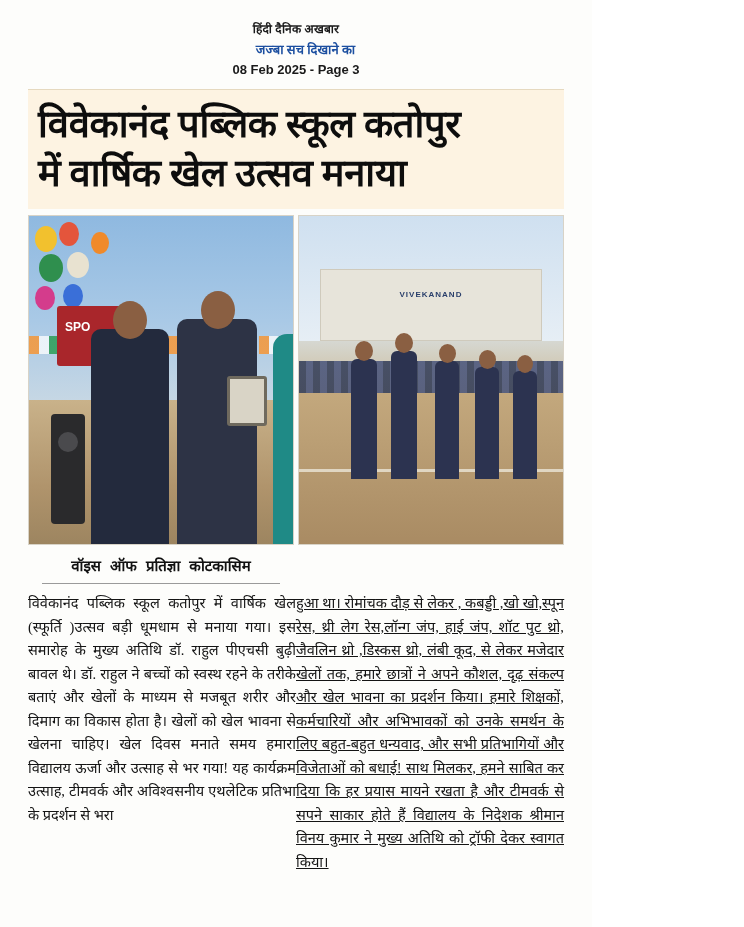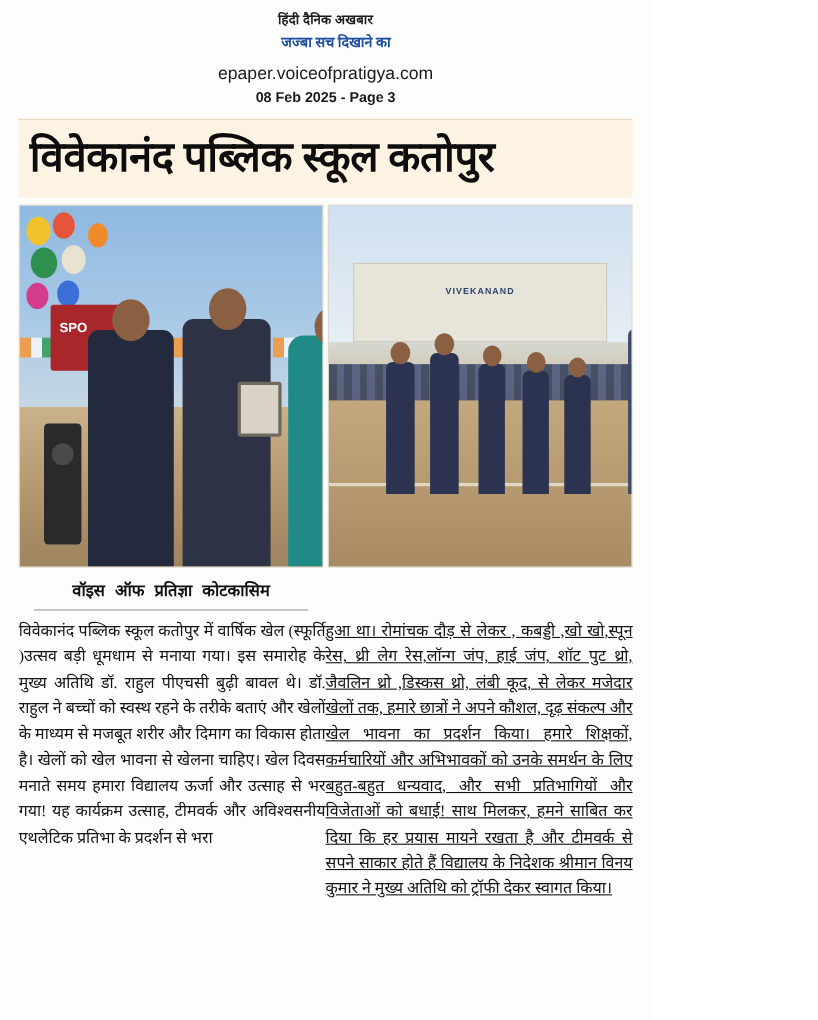--- a/index.html
+++ b/index.html
@@ -10,21 +10,21 @@
     background: #ffffff;
     font-family: "Liberation Sans", sans-serif;
     color: #111;
     overflow: hidden;
   }
   .page {
     position: relative;
     width: 592px;
     height: 927px;
     background: #fdfdfb;
-    padding: 1px;
+    padding: 12px;
   }
 
   
   .masthead {
     text-align: center;
     padding-top: 8px;
   }
   .masthead-kicker {
     font-family: "Liberation Serif", serif;
     font-size: 12px;
@@ -194,25 +194,25 @@
 </head>
 <body>
 
 <div class="page">
 
   <div class="masthead">
     <div class="masthead-kicker">हिंदी दैनिक अखबार</div>
     <div class="masthead-sub">जज्बा सच दिखाने का</div>
   </div>
 
-  <div class="site-url">epaper.voiceofpratigya.com</div>
   <div class="issue-line">08 Feb 2025 - Page 3</div>
 
   <div class="headline-band">
     <div class="headline">विवेकानंद पब्लिक स्कूल कतोपुर</div>
+    <div class="headline">में वार्षिक खेल उत्सव मनाया</div>
   </div>
 
   <div class="photos">
 
     <div class="photo photo-left">
       <div class="stage-back"></div>
       <div class="ground"></div>
 
       <div class="balloons">
         <div class="balloon" style="left:2px;top:4px;width:22px;height:26px;background:#f2c12e;"></div>

